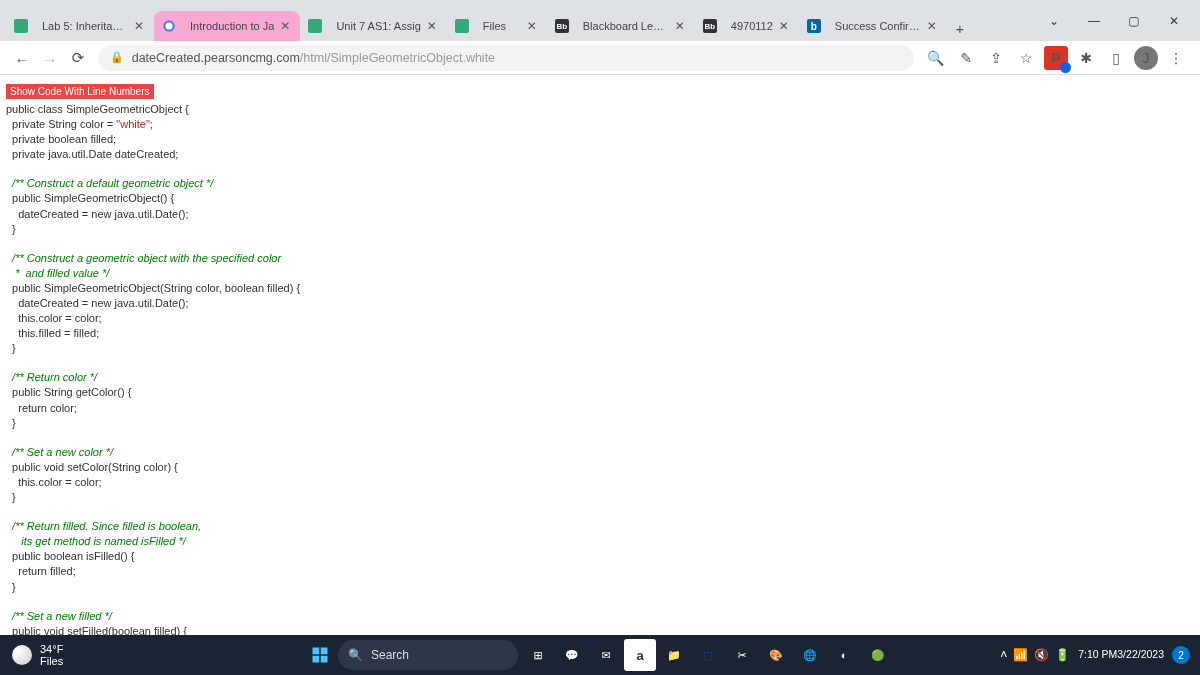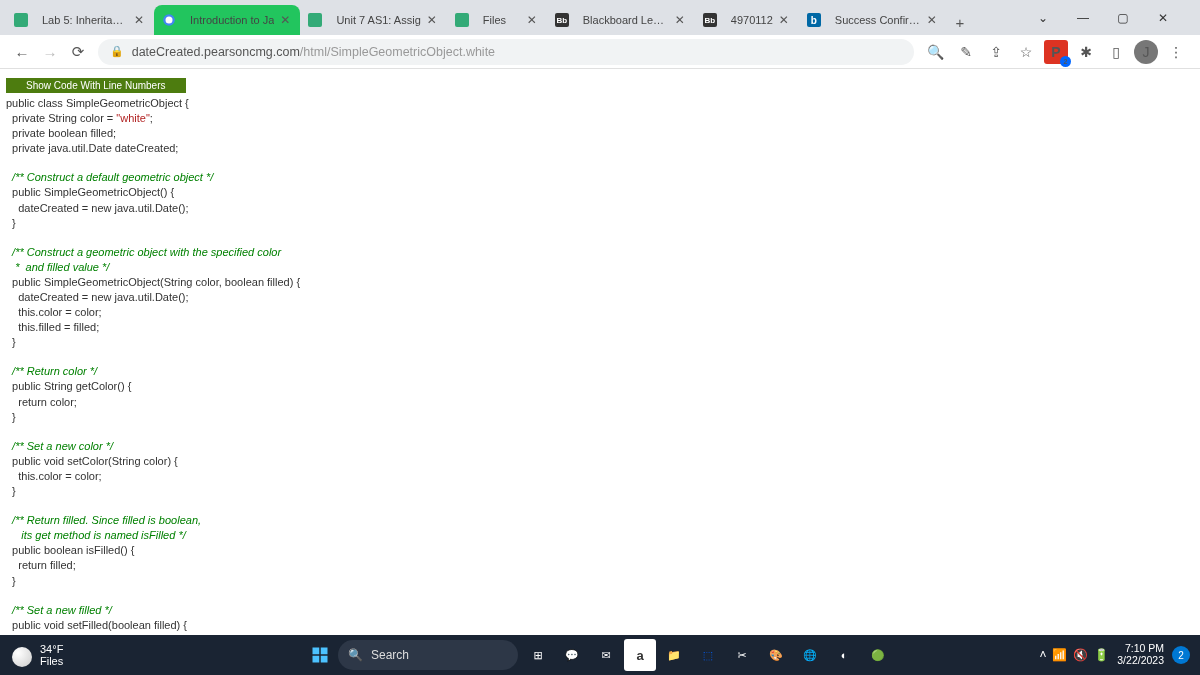--- a/index.html
+++ b/index.html
@@ -1,50 +1,50 @@
 <!DOCTYPE html>
 <html><head>
 <meta charset="utf-8">
 <style>
 *{margin:0;padding:0;box-sizing:border-box;font-family:"Segoe UI",Arial,sans-serif}
 body{width:1200px;height:675px;background:#fff;overflow:hidden;position:relative}
-.tabstrip{height:35px;background:#dee1e6;display:flex;align-items:flex-end;padding:0 17px 0 6px}
+.tabstrip{height:41px;background:#dee1e6;display:flex;align-items:flex-end;padding:0 6px 0 6px}
 .tab{height:30px;display:flex;align-items:center;padding:0 8px;font-size:11px;color:#444;border-radius:8px 8px 0 0;max-width:148px;min-width:100px;background:#dee1e6;position:relative;cursor:pointer}
-.tab.active{background:#22c55e}
+.tab.active{background:#f9a8d4}
 .tab .favicon{width:14px;height:14px;margin-right:14px;flex-shrink:0;border-radius:2px}
 .tab .title{flex:1;white-space:nowrap;overflow:hidden;text-overflow:ellipsis}
 .tab .close{width:14px;height:14px;margin-left:4px;display:flex;align-items:center;justify-content:center;font-size:12px;color:#555;flex-shrink:0}
 .newtab{width:26px;height:26px;display:flex;align-items:center;justify-content:center;font-size:15px;color:#555;cursor:pointer}
 .winctrls{margin-left:auto;display:flex;align-items:center;height:100%}
 .winctrls div{width:40px;height:30px;display:flex;align-items:center;justify-content:center;color:#333;font-size:12px;cursor:pointer}
 .addrrow{height:34px;background:#fff;display:flex;align-items:center;padding:0 8px;border-bottom:1px solid #e0e0e0}
 .navbtn{width:28px;height:28px;display:flex;align-items:center;justify-content:center;color:#555;font-size:15px;cursor:pointer}
 .urlbar{flex:1;height:26px;background:#f1f3f4;border-radius:13px;display:flex;align-items:center;padding:0 12px;margin:0 6px;font-size:12.5px;color:#555}
 .urlbar .lock{margin-right:8px;color:#666;font-size:11px}
 .urlpath{color:#999}
 .exticons{display:flex;align-items:center;gap:6px;padding:0 4px}
 .exticons div{width:24px;height:24px;display:flex;align-items:center;justify-content:center;font-size:14px;color:#555;cursor:pointer}
 .content{padding:6px 6px;background:#fff}
-.showcode{background:#4d7c0f;color:#fff;font-size:10px;padding:2px 20px;border:none;cursor:pointer;display:inline-block;font-family:Arial}
+.showcode{background:#ef4444;color:#fff;font-size:10px;padding:2px 4px;border:none;cursor:pointer;display:inline-block;font-family:Arial}
 pre{font-family:"Courier New",monospace;font-size:11px;line-height:1.28;white-space:pre;color:#333;margin-top:3px}
 .str{color:#b22222}
 .cmt{color:#008000;font-style:italic}
 .taskbar{position:absolute;bottom:0;left:0;right:0;height:40px;background:#1a2433;display:flex;align-items:center;color:#fff;font-size:11px}
-.weather{display:flex;align-items:flex-end;padding:0 12px;gap:8px}
+.weather{display:flex;align-items:center;padding:0 12px;gap:8px}
 .weather-icon{width:20px;height:20px;background:radial-gradient(circle at 30% 30%,#fff,#ccc);border-radius:50%}
 .weather-text{display:flex;flex-direction:column;line-height:1.1}
 .tb-center{position:absolute;left:50%;transform:translateX(-50%);display:flex;align-items:center;gap:4px}
 .start{width:28px;height:28px;display:flex;align-items:center;justify-content:center}
 .start svg{width:18px;height:18px}
 .search{height:30px;background:#2d3747;border-radius:15px;display:flex;align-items:center;padding:0 14px 0 10px;gap:8px;color:#ddd;font-size:12px;min-width:180px}
 .tb-icons{display:flex;align-items:center;gap:2px}
 .tb-icons div{width:32px;height:32px;display:flex;align-items:center;justify-content:center;cursor:pointer}
 .tb-right{margin-left:auto;display:flex;align-items:center;gap:8px;padding:0 10px}
 .tray{display:flex;align-items:center;gap:6px;font-size:12px}
-.clock{display:flex;flex-direction:column;align-items:flex-end;line-height:1.1;font-size:10.5px}
+.clock{display:flex;flex-direction:row;align-items:flex-end;line-height:1.1;font-size:10.5px}
 .notif{width:18px;height:18px;background:#0078d4;border-radius:50%;display:flex;align-items:center;justify-content:center;font-size:10px;color:#fff}
 .fav-bb{background:#333;color:#fff;font-size:8px;font-weight:bold;display:flex;align-items:center;justify-content:center}
 .fav-green{background:#3a7}
 .fav-blue{background:#0068a5;color:#fff;font-size:10px;font-weight:bold;display:flex;align-items:center;justify-content:center}
 .app-a{width:22px;height:22px;background:#fff;color:#333;border-radius:3px;display:flex;align-items:center;justify-content:center;font-weight:bold;font-size:13px}
 .ext-p{width:18px;height:18px;background:#d32;color:#fff;border-radius:3px;font-size:10px;font-weight:bold;display:flex;align-items:center;justify-content:center;position:relative}
 .ext-p .badge{position:absolute;bottom:-3px;right:-3px;width:11px;height:11px;background:#06f;border-radius:50%;font-size:7px;display:flex;align-items:center;justify-content:center}
 .avatar{width:20px;height:20px;background:#777;border-radius:50%;display:flex;align-items:center;justify-content:center;color:#fff;font-size:11px}
 </style>
 </head>

